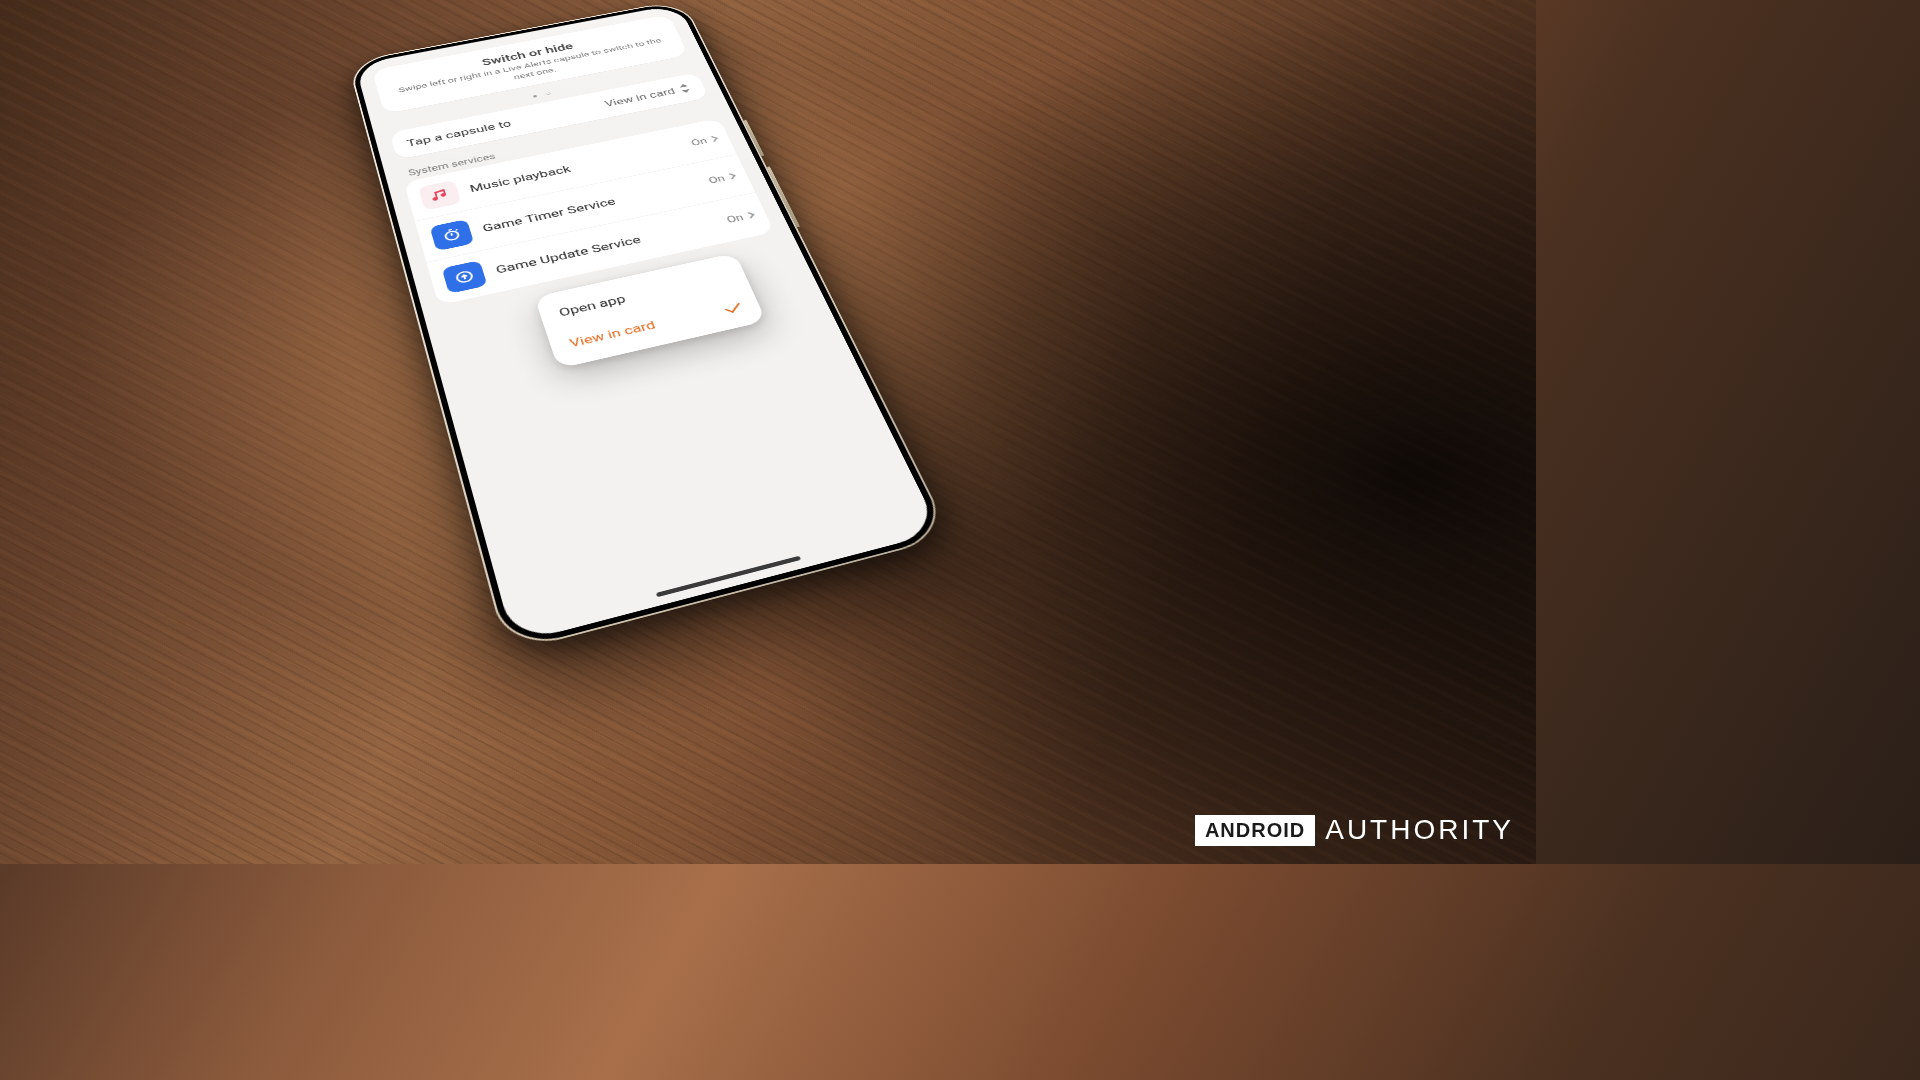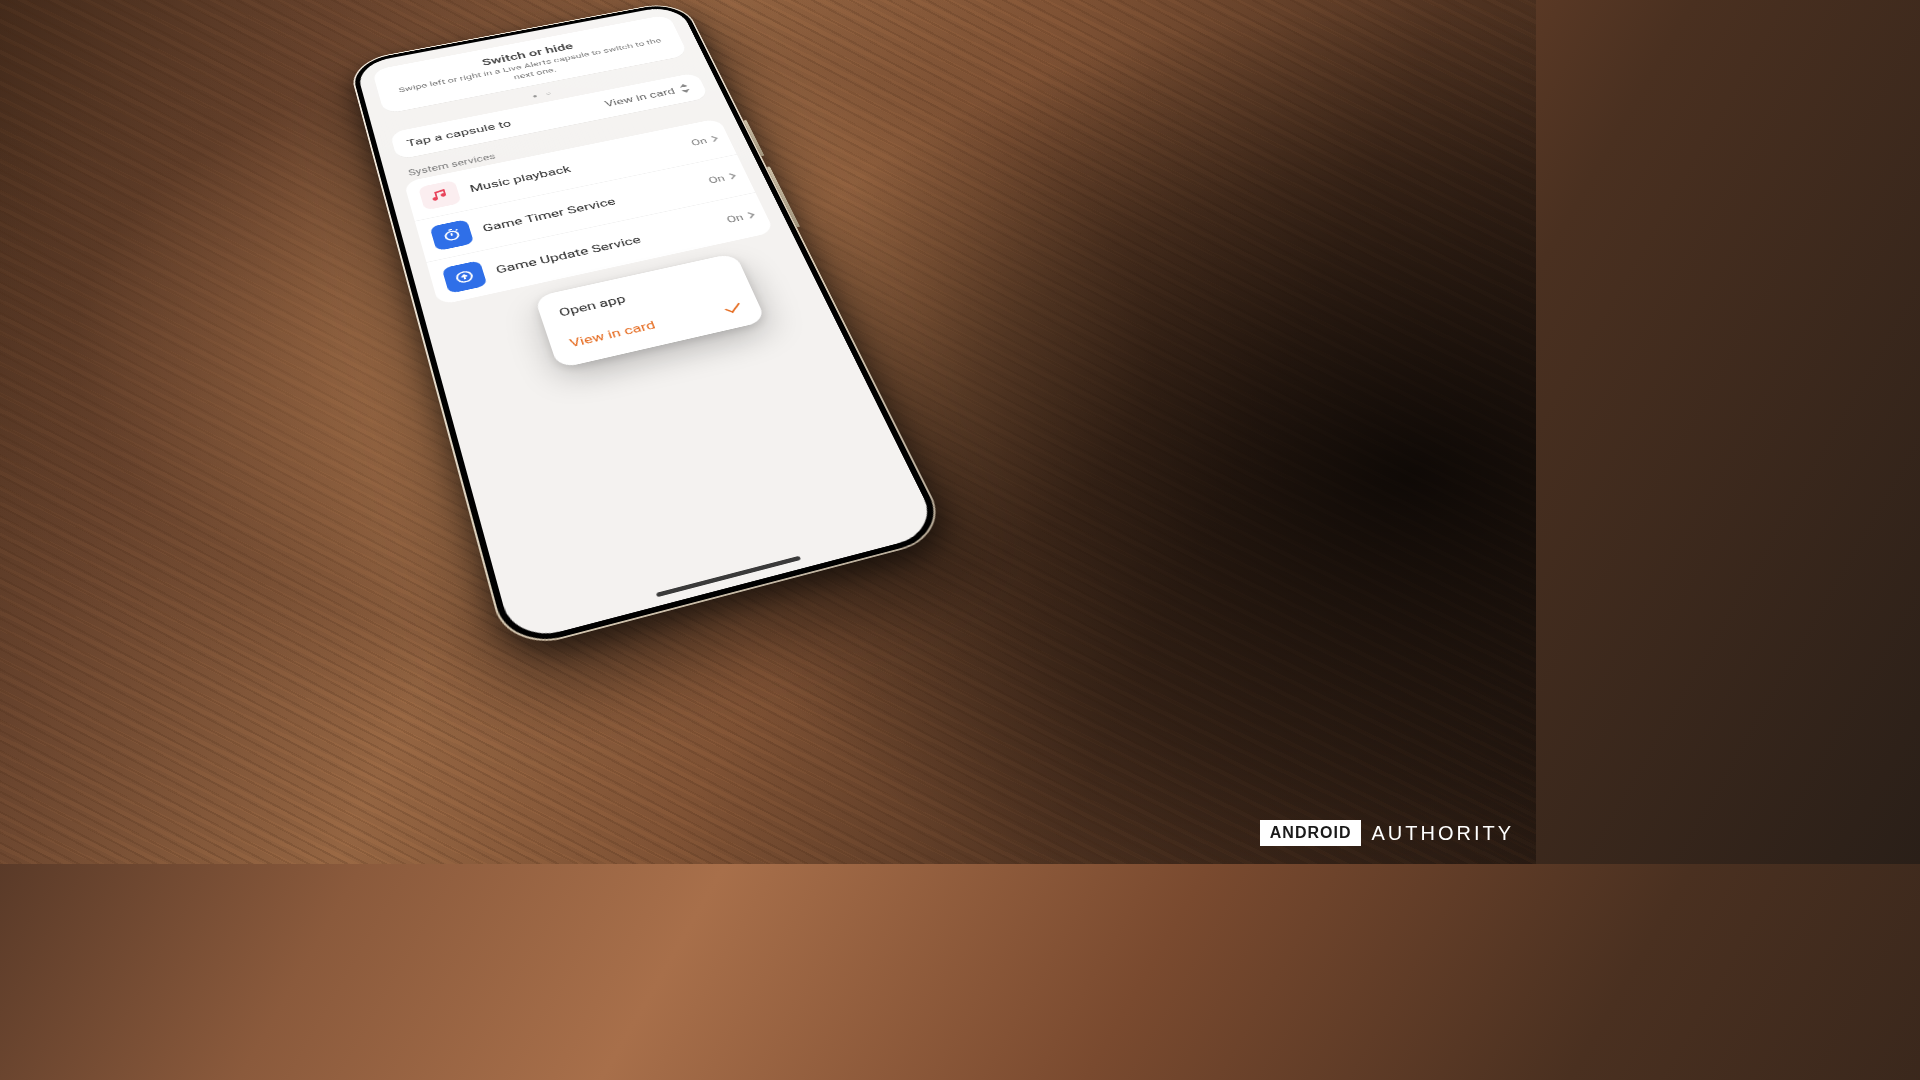--- a/index.html
+++ b/index.html
@@ -202,25 +202,25 @@
     gap:10px;
     font-family: "Arial Black", Arial, sans-serif;
     letter-spacing:1px;
     color:#fff;
   }
   .watermark .boxed{
     background:#fff;
     color:#1a1a1a;
     padding:4px 10px;
     font-weight:900;
-    font-size:16px;
+    font-size:20px;
   }
   .watermark .light{
     font-weight:300;
-    font-size:20px;
+    font-size:28px;
     letter-spacing:3px;
   }
   
   
   .screen-glare{
     position:absolute; inset:0;
     background:linear-gradient(200deg, rgba(255,255,255,0.22), transparent 38%);
     pointer-events:none;
     border-radius:44px;
   }

